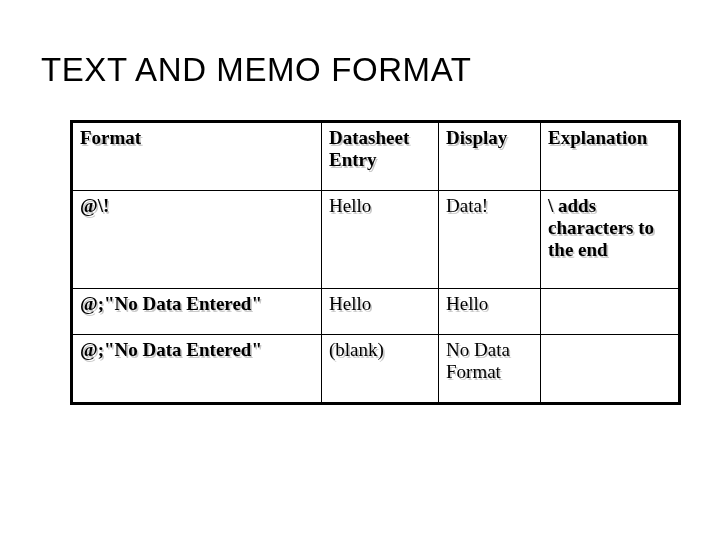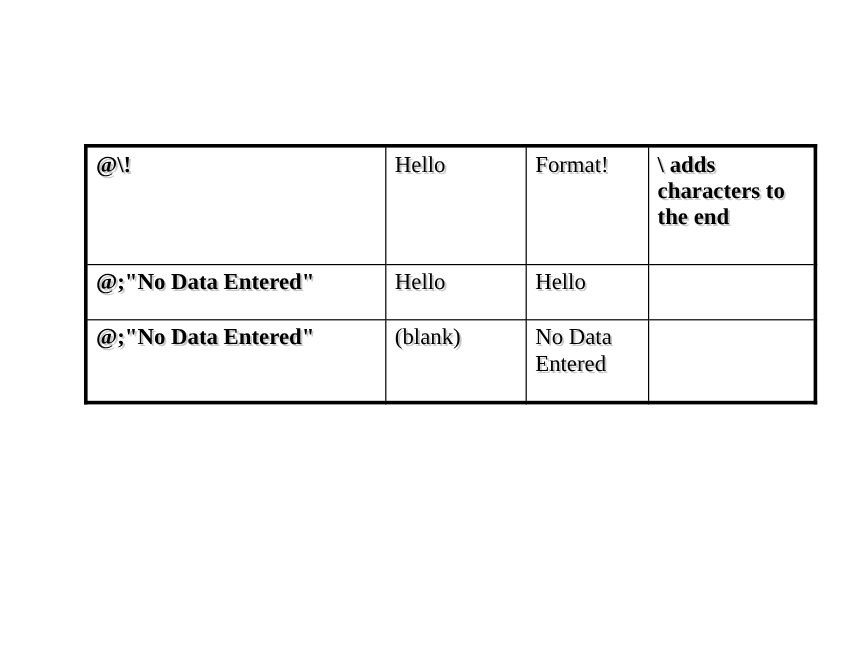--- a/index.html
+++ b/index.html
@@ -74,48 +74,55 @@
   td.row-short  { height: 36px; }
   td.row-medium { height: 58px; }
 
   .nowrapish { white-space: normal; font-weight: bold; }
 </style>
 </head>
 <body>
 
 <div id="slide">
 
+  <div id="slide-title">TEXT AND MEMO FORMAT</div>
 
   <div id="format-table-wrap">
     <table class="fmt">
       <colgroup>
         <col class="c-format">
         <col class="c-datasheet">
         <col class="c-display">
         <col class="c-explanation">
       </colgroup>
       <tbody>
+        <tr class="hdr">
+          <td>Format</td>
+          <td>Datasheet Entry</td>
+          <td>Display</td>
+          <td>Explanation</td>
+        </tr>
 
         <tr>
           <td class="fmt-col row-tall">@\!</td>
           <td class="row-tall">Hello</td>
-          <td class="row-tall">Format!</td>
+          <td class="row-tall">Data!</td>
           <td class="row-tall nowrapish">\ adds characters to the end</td>
         </tr>
 
         <tr>
           <td class="fmt-col row-short">@;"No Data Entered"</td>
           <td class="row-short">Hello</td>
           <td class="row-short">Hello</td>
           <td class="row-short"></td>
         </tr>
 
         <tr>
           <td class="fmt-col row-medium">@;"No Data Entered"</td>
           <td class="row-medium">(blank)</td>
-          <td class="row-medium">No Data Entered</td>
+          <td class="row-medium">No Data Format</td>
           <td class="row-medium"></td>
         </tr>
       </tbody>
     </table>
   </div>
 
 </div>
 
 </body></html>

